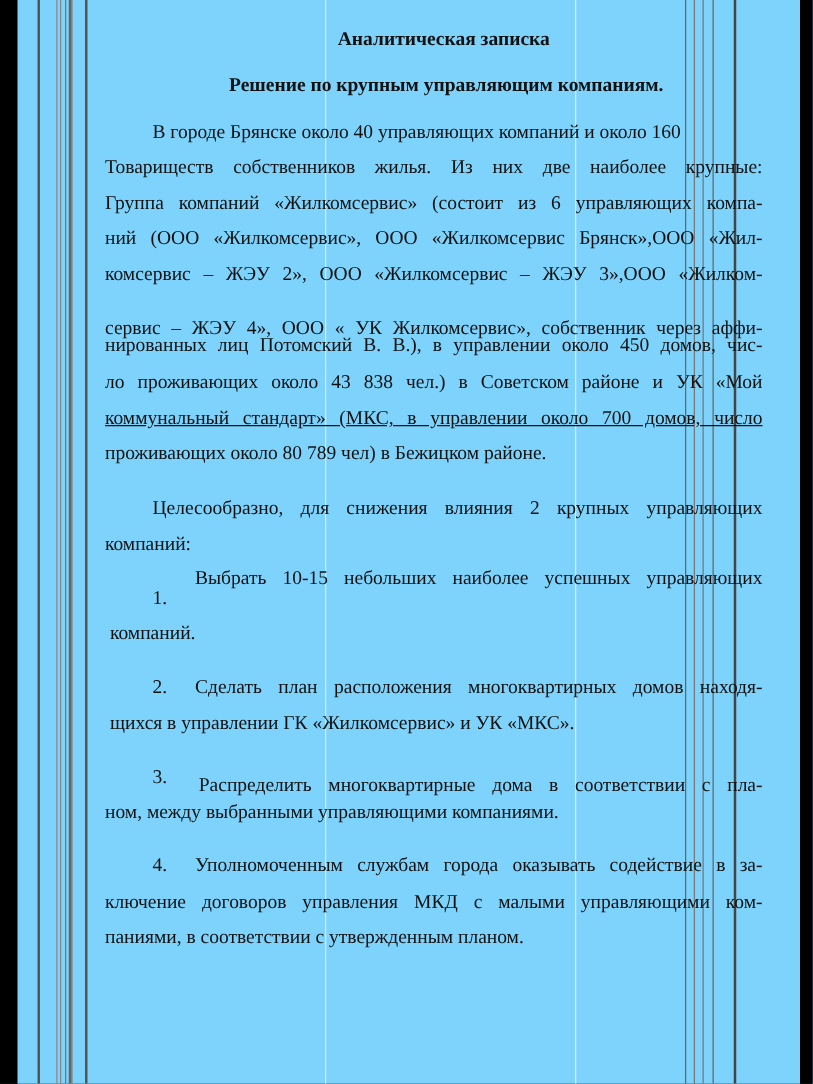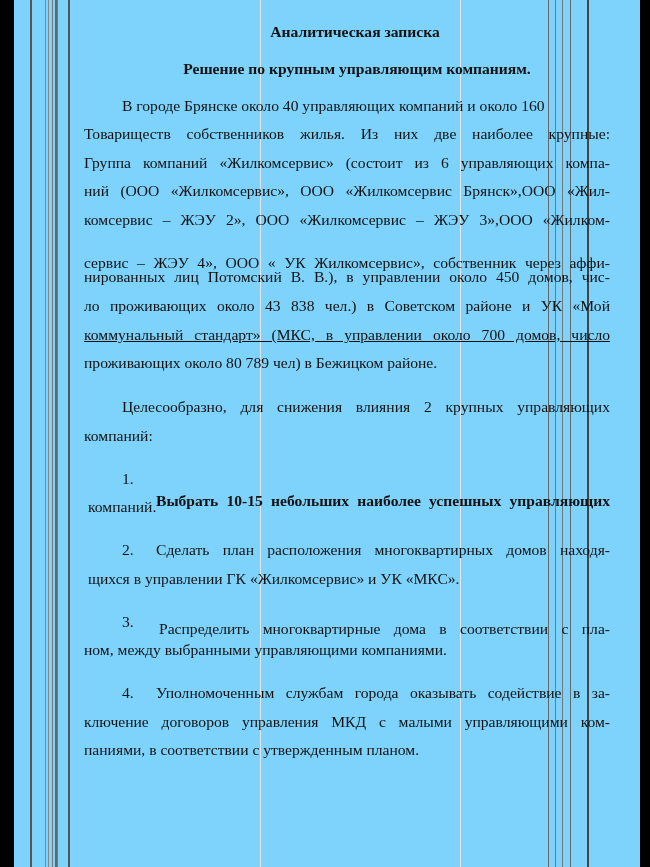--- a/index.html
+++ b/index.html
@@ -96,21 +96,21 @@
     <div class="line just" style="top:239px;margin-top:14px;">сервис – ЖЭУ 4», ООО « УК Жилкомсервис», собственник через аффи-</div>
     <div class="line just" style="top:267px;">нированных лиц  Потомский В. В.), в управлении около 450 домов, чис-</div>
     <div class="line just" style="top:296px;">ло проживающих около 43 838 чел.) в Советском районе и   УК «Мой</div>
     <div class="line just" style="top:325px;text-decoration:underline;">коммунальный стандарт» (МКС, в управлении  около 700 домов, число</div>
     <div class="line" style="top:353px;">проживающих около  80 789 чел) в Бежицком районе.</div>
 
     <div class="line" style="top:397px;left:38px;width:488px;text-align:justify;text-align-last:justify;">Целесообразно,  для  снижения  влияния  2  крупных  управляющих</div>
     <div class="line" style="top:426px;">компаний:</div>
 
     <div class="line" style="top:469px;left:38px;">1.</div>
-    <div class="line" style="top:491px;left:72px;width:454px;text-align:justify;text-align-last:justify;font-weight:bold;">Выбрать 10-15 небольших наиболее успешных управляющих</div>
+    <div class="line" style="top:453px;left:72px;width:454px;text-align:justify;text-align-last:justify;">Выбрать 10-15 небольших наиболее успешных управляющих</div>
     <div class="line" style="top:497px;left:4px;">компаний.</div>
 
     <div class="line" style="top:540px;left:38px;">2.</div>
     <div class="line" style="top:540px;left:72px;width:454px;text-align:justify;text-align-last:justify;">Сделать план расположения многоквартирных домов находя-</div>
     <div class="line" style="top:569px;left:4px;">щихся  в управлении  ГК «Жилкомсервис» и  УК «МКС».</div>
 
     <div class="line" style="top:612px;left:38px;">3.</div>
     <div class="line" style="top:619px;left:75px;width:451px;text-align:justify;text-align-last:justify;">Распределить многоквартирные дома в соответствии с   пла-</div>
     <div class="line" style="top:640px;left:0px;">ном, между выбранными управляющими компаниями.</div>
 

